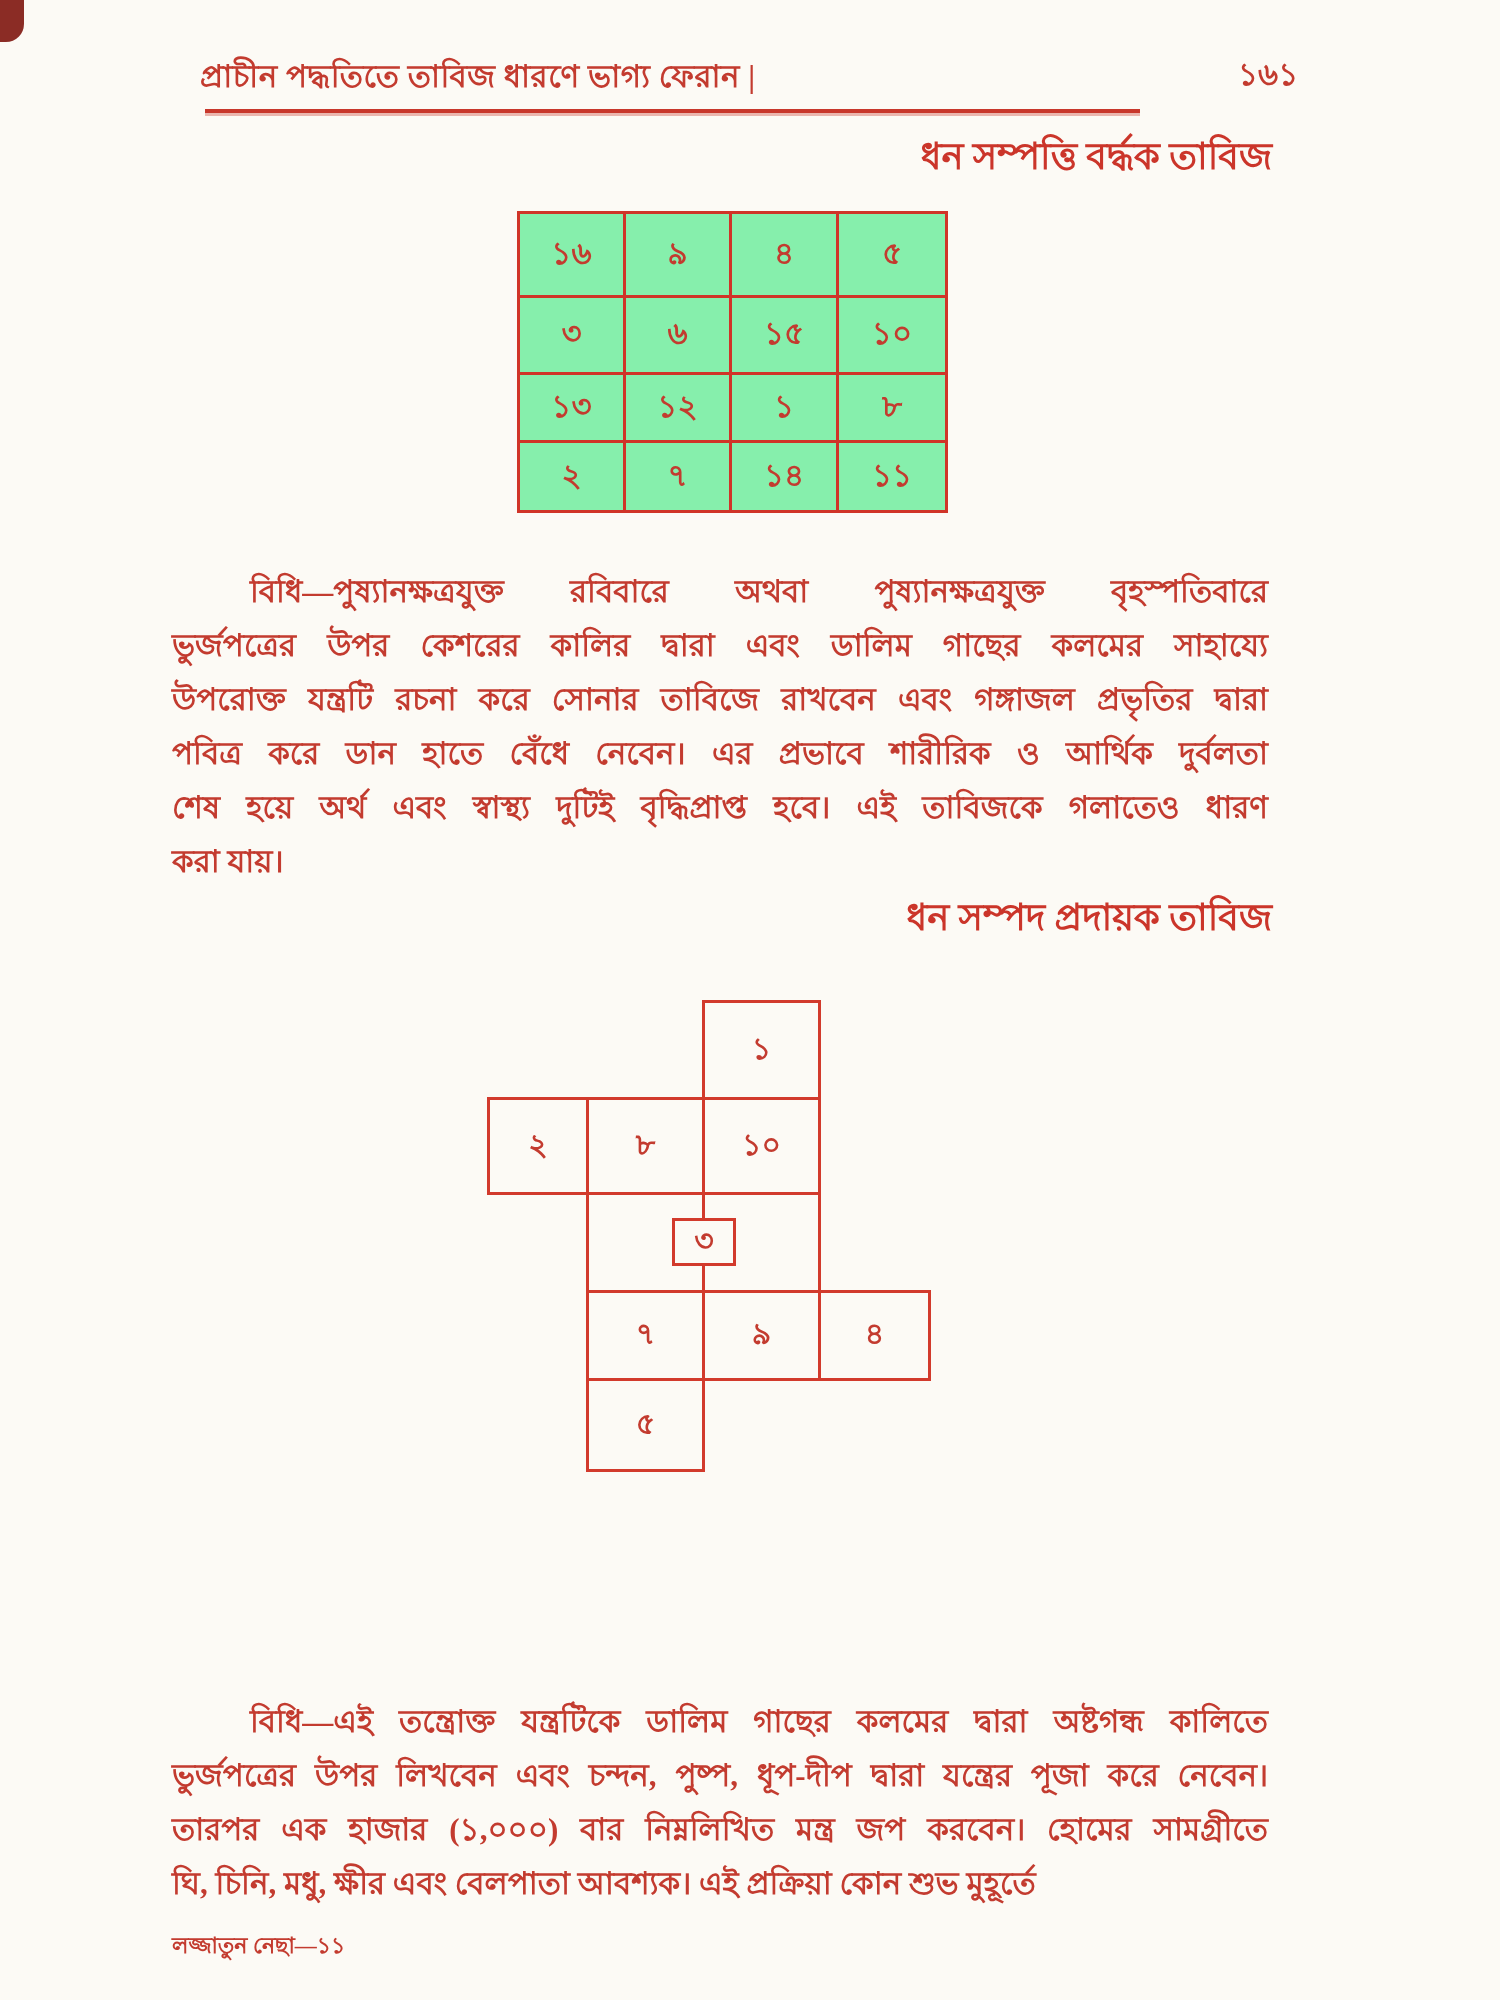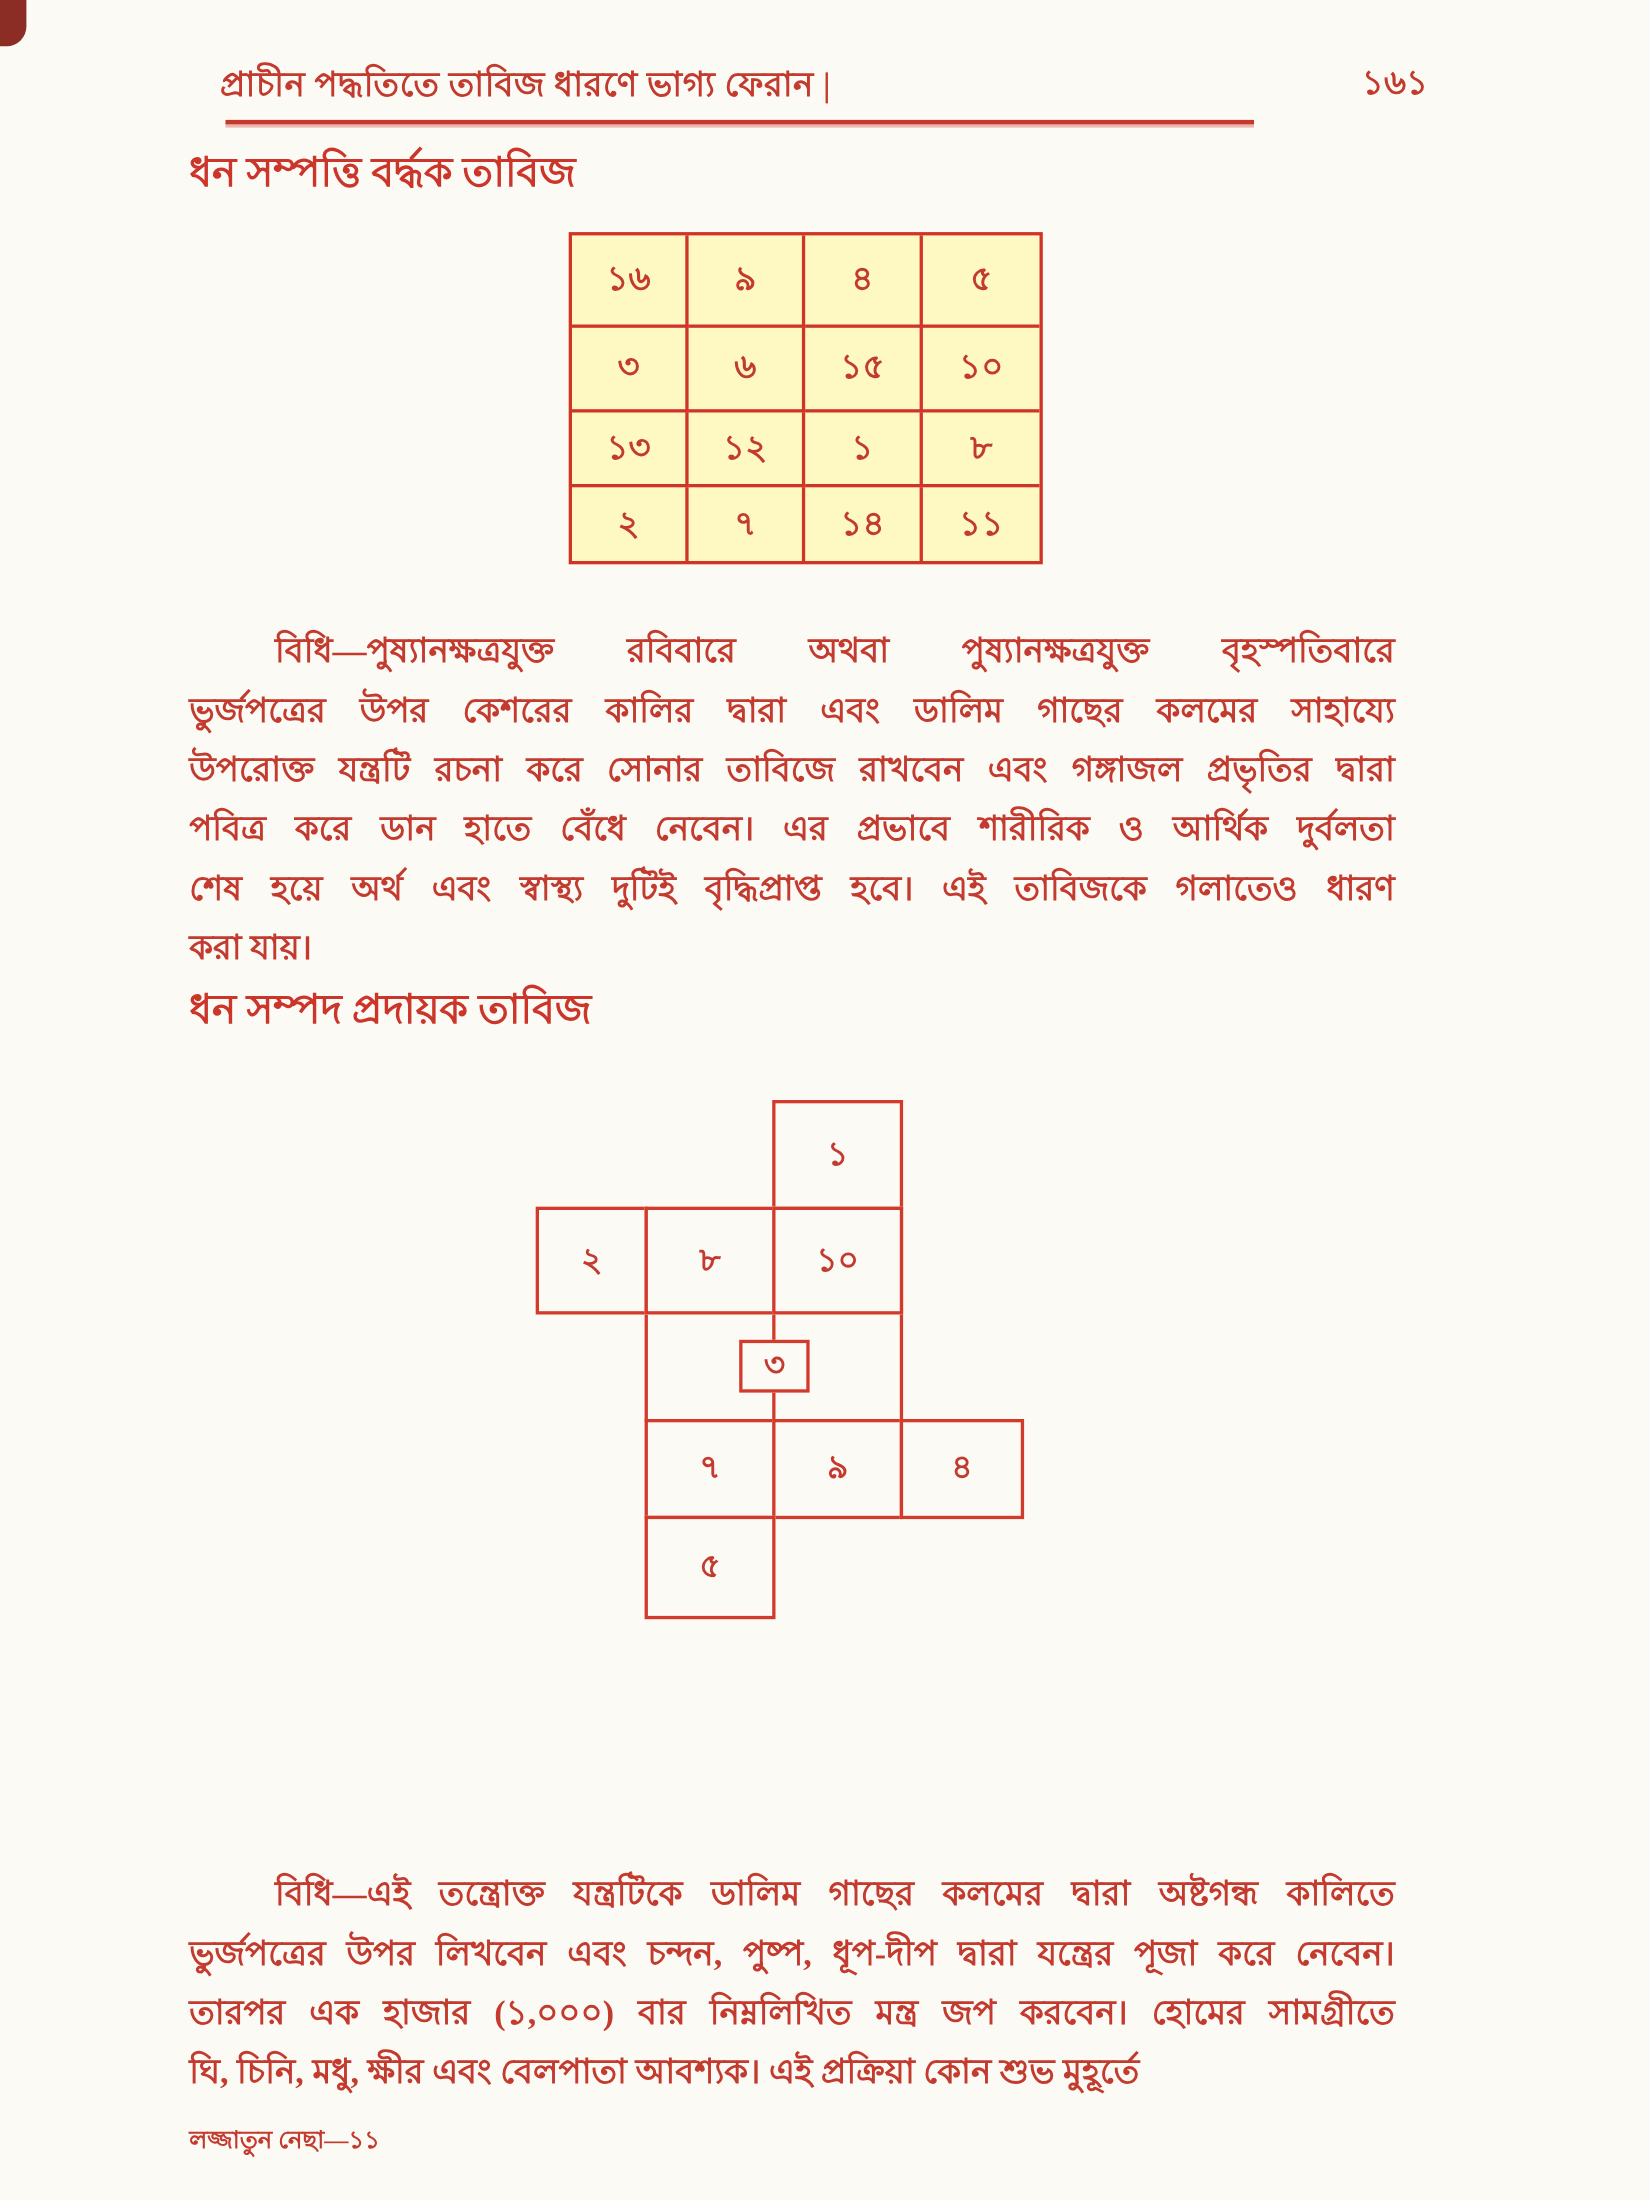--- a/index.html
+++ b/index.html
@@ -11,25 +11,25 @@
     overflow:hidden;
   }
   .abs{position:absolute;font-weight:bold;}
   
   .corner-mark{left:0;top:0;width:24px;height:42px;background:#7e150e;border-bottom-right-radius:18px;opacity:.9;}
   
   .header-title{left:200px;top:52px;font-size:31px;letter-spacing:.5px;white-space:nowrap;}
   .page-number{left:1198px;top:50px;font-size:31px;margin-left:40px;}
   .header-rule{left:205px;top:109px;width:935px;height:4px;background:#c8372b;box-shadow:0 3px 0 rgba(200,55,43,.35);}
   
-  .sec-title{left:172px;width:1100px;text-align:left;font-size:37px;font-weight:bold;color:#cb352a;white-space:nowrap;}
+  .sec-title{left:172px;width:1100px;text-align:right;font-size:37px;font-weight:bold;color:#cb352a;white-space:nowrap;}
   .sec1-title{top:127px;}
   .sec2-title{top:888px;}
   
-  .grid{left:517px;top:211px;display:grid;grid-template-columns:106px 106px 107px 106px;grid-template-rows:84px 77px 68px 67px;border:3px solid #d03428;background:#fef9c3;}
+  .grid{left:517px;top:211px;display:grid;grid-template-columns:106px 106px 107px 106px;grid-template-rows:84px 77px 68px 67px;border:3px solid #d03428;background:#86efac;}
   .grid .cell{border-right:3px solid #d03428;border-bottom:3px solid #d03428;display:flex;align-items:center;justify-content:center;font-size:31px;}
   .grid .cell:nth-child(4n){border-right:none;}
   .grid .cell:nth-child(n+13){border-bottom:none;}
   
   .para{left:172px;width:1096px;font-size:31px;}
   .para .line{height:54px;line-height:44px;text-align:justify;text-align-last:justify;white-space:normal;}
   .para .line.first{padding-left:78px;width:1018px;}
   .para .line.last{text-align:left;text-align-last:left;}
   .para1{top:551px;margin-top:19px;}
   .para2{top:1700px;}

